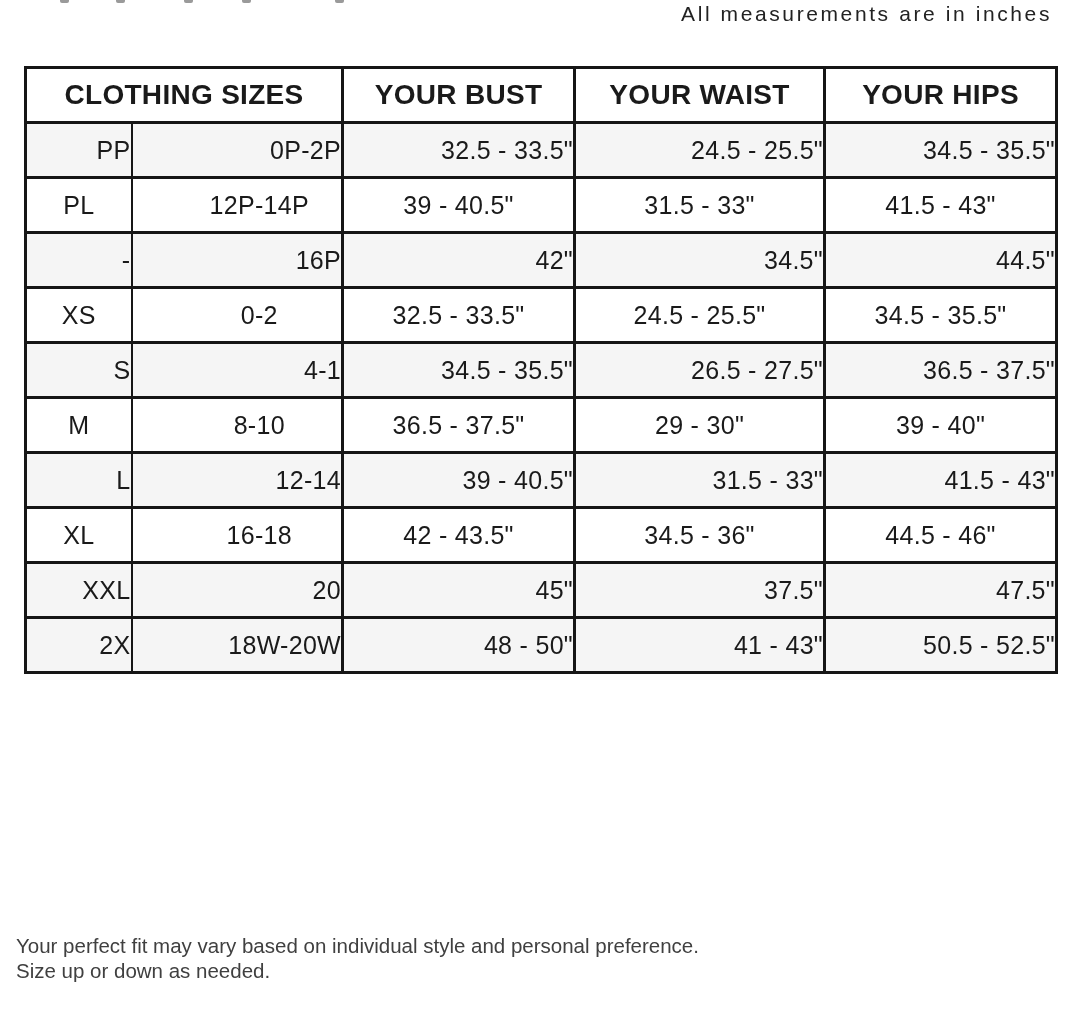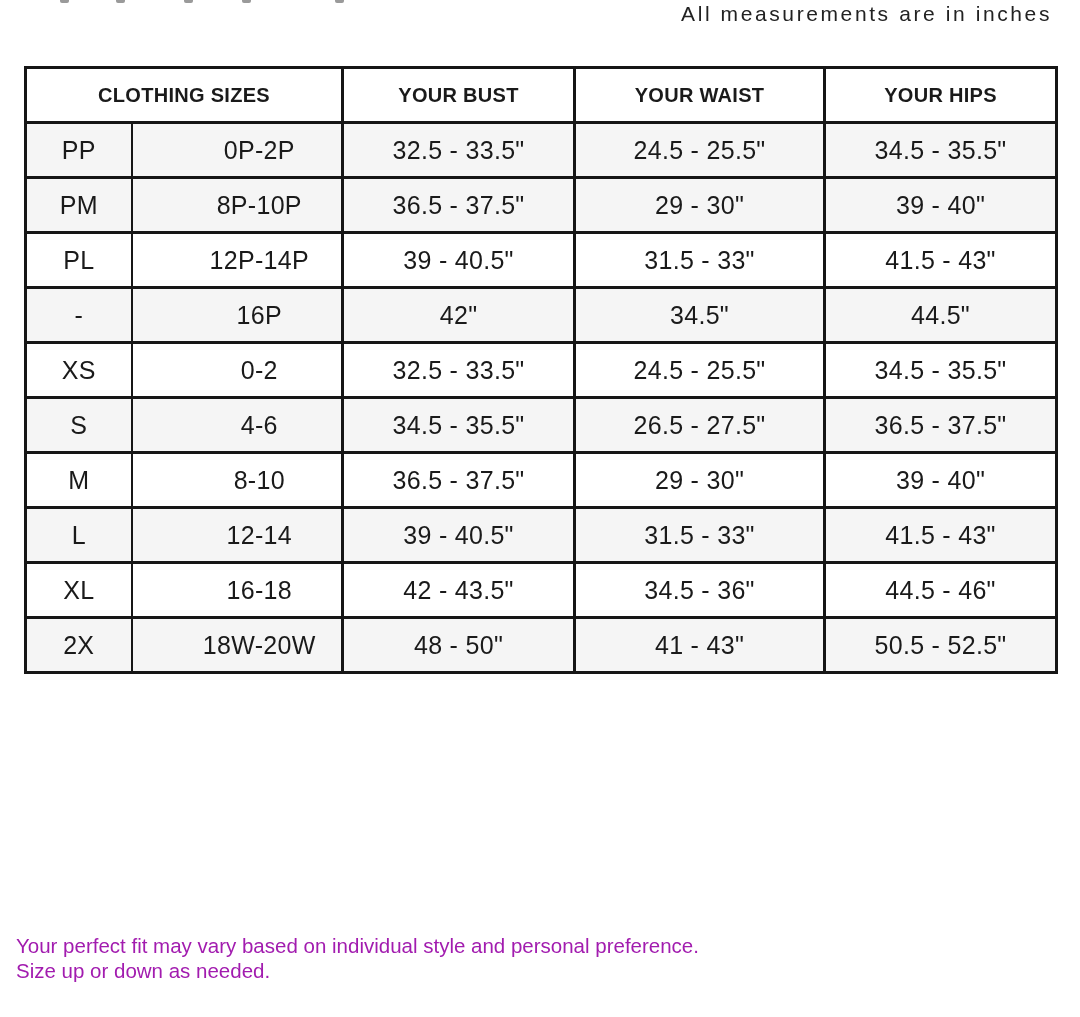--- a/index.html
+++ b/index.html
@@ -50,44 +50,44 @@
   .size-table td {
     border: 3px solid #161616;
     text-align: center;
     vertical-align: middle;
     height: 52px;
     padding: 0;
     overflow: hidden;
     white-space: nowrap;
   }
   .size-table th {
-    font-size: 20px;
+    font-size: 28px;
     font-weight: 700;
     letter-spacing: 0.3px;
     background: #ffffff;
   }
   .size-table td {
     font-size: 25px;
     font-weight: 400;
     letter-spacing: 0.3px;
     background: #ffffff;
   }
   
   .size-table td.col-size  { border-right-width: 2px; }
   .size-table td.col-range { border-left-width: 2px; padding-left: 45px; }
 
-  .size-table tr.alt td { background: #f5f5f5; }
+  .size-table tr.alt td { background: #f5f5f5; text-align: right; }
 
   .footer-note {
     position: absolute;
     left: 16px;
     top: 933px;
     font-size: 20.5px;
     line-height: 25px;
-    color: #a21caf;
+    color: #404040;
   }
 </style>
 </head>
 <body>
 
 <div class="page">
 
   <span class="remnant" style="left:60px"></span>
   <span class="remnant" style="left:116px"></span>
   <span class="remnant" style="left:184px"></span>
@@ -113,27 +113,20 @@
       </tr>
     </thead>
     <tbody>
       <tr class="alt">
         <td class="col-size">PP</td>
         <td class="col-range">0P-2P</td>
         <td>32.5 - 33.5"</td>
         <td>24.5 - 25.5"</td>
         <td>34.5 - 35.5"</td>
       </tr>
-      <tr class="alt">
-        <td class="col-size">PM</td>
-        <td class="col-range">8P-10P</td>
-        <td>36.5 - 37.5"</td>
-        <td>29 - 30"</td>
-        <td>39 - 40"</td>
-      </tr>
       <tr>
         <td class="col-size">PL</td>
         <td class="col-range">12P-14P</td>
         <td>39 - 40.5"</td>
         <td>31.5 - 33"</td>
         <td>41.5 - 43"</td>
       </tr>
       <tr class="alt">
         <td class="col-size">-</td>
         <td class="col-range">16P</td>
@@ -143,21 +136,21 @@
       </tr>
       <tr>
         <td class="col-size">XS</td>
         <td class="col-range">0-2</td>
         <td>32.5 - 33.5"</td>
         <td>24.5 - 25.5"</td>
         <td>34.5 - 35.5"</td>
       </tr>
       <tr class="alt">
         <td class="col-size">S</td>
-        <td class="col-range">4-6</td>
+        <td class="col-range">4-1</td>
         <td>34.5 - 35.5"</td>
         <td>26.5 - 27.5"</td>
         <td>36.5 - 37.5"</td>
       </tr>
       <tr>
         <td class="col-size">M</td>
         <td class="col-range">8-10</td>
         <td>36.5 - 37.5"</td>
         <td>29 - 30"</td>
         <td>39 - 40"</td>
@@ -170,20 +163,27 @@
         <td>41.5 - 43"</td>
       </tr>
       <tr>
         <td class="col-size">XL</td>
         <td class="col-range">16-18</td>
         <td>42 - 43.5"</td>
         <td>34.5 - 36"</td>
         <td>44.5 - 46"</td>
       </tr>
       <tr class="alt">
+        <td class="col-size">XXL</td>
+        <td class="col-range">20</td>
+        <td>45"</td>
+        <td>37.5"</td>
+        <td>47.5"</td>
+      </tr>
+      <tr class="alt">
         <td class="col-size">2X</td>
         <td class="col-range">18W-20W</td>
         <td>48 - 50"</td>
         <td>41 - 43"</td>
         <td>50.5 - 52.5"</td>
       </tr>
     </tbody>
   </table>
 
   <div class="footer-note">

